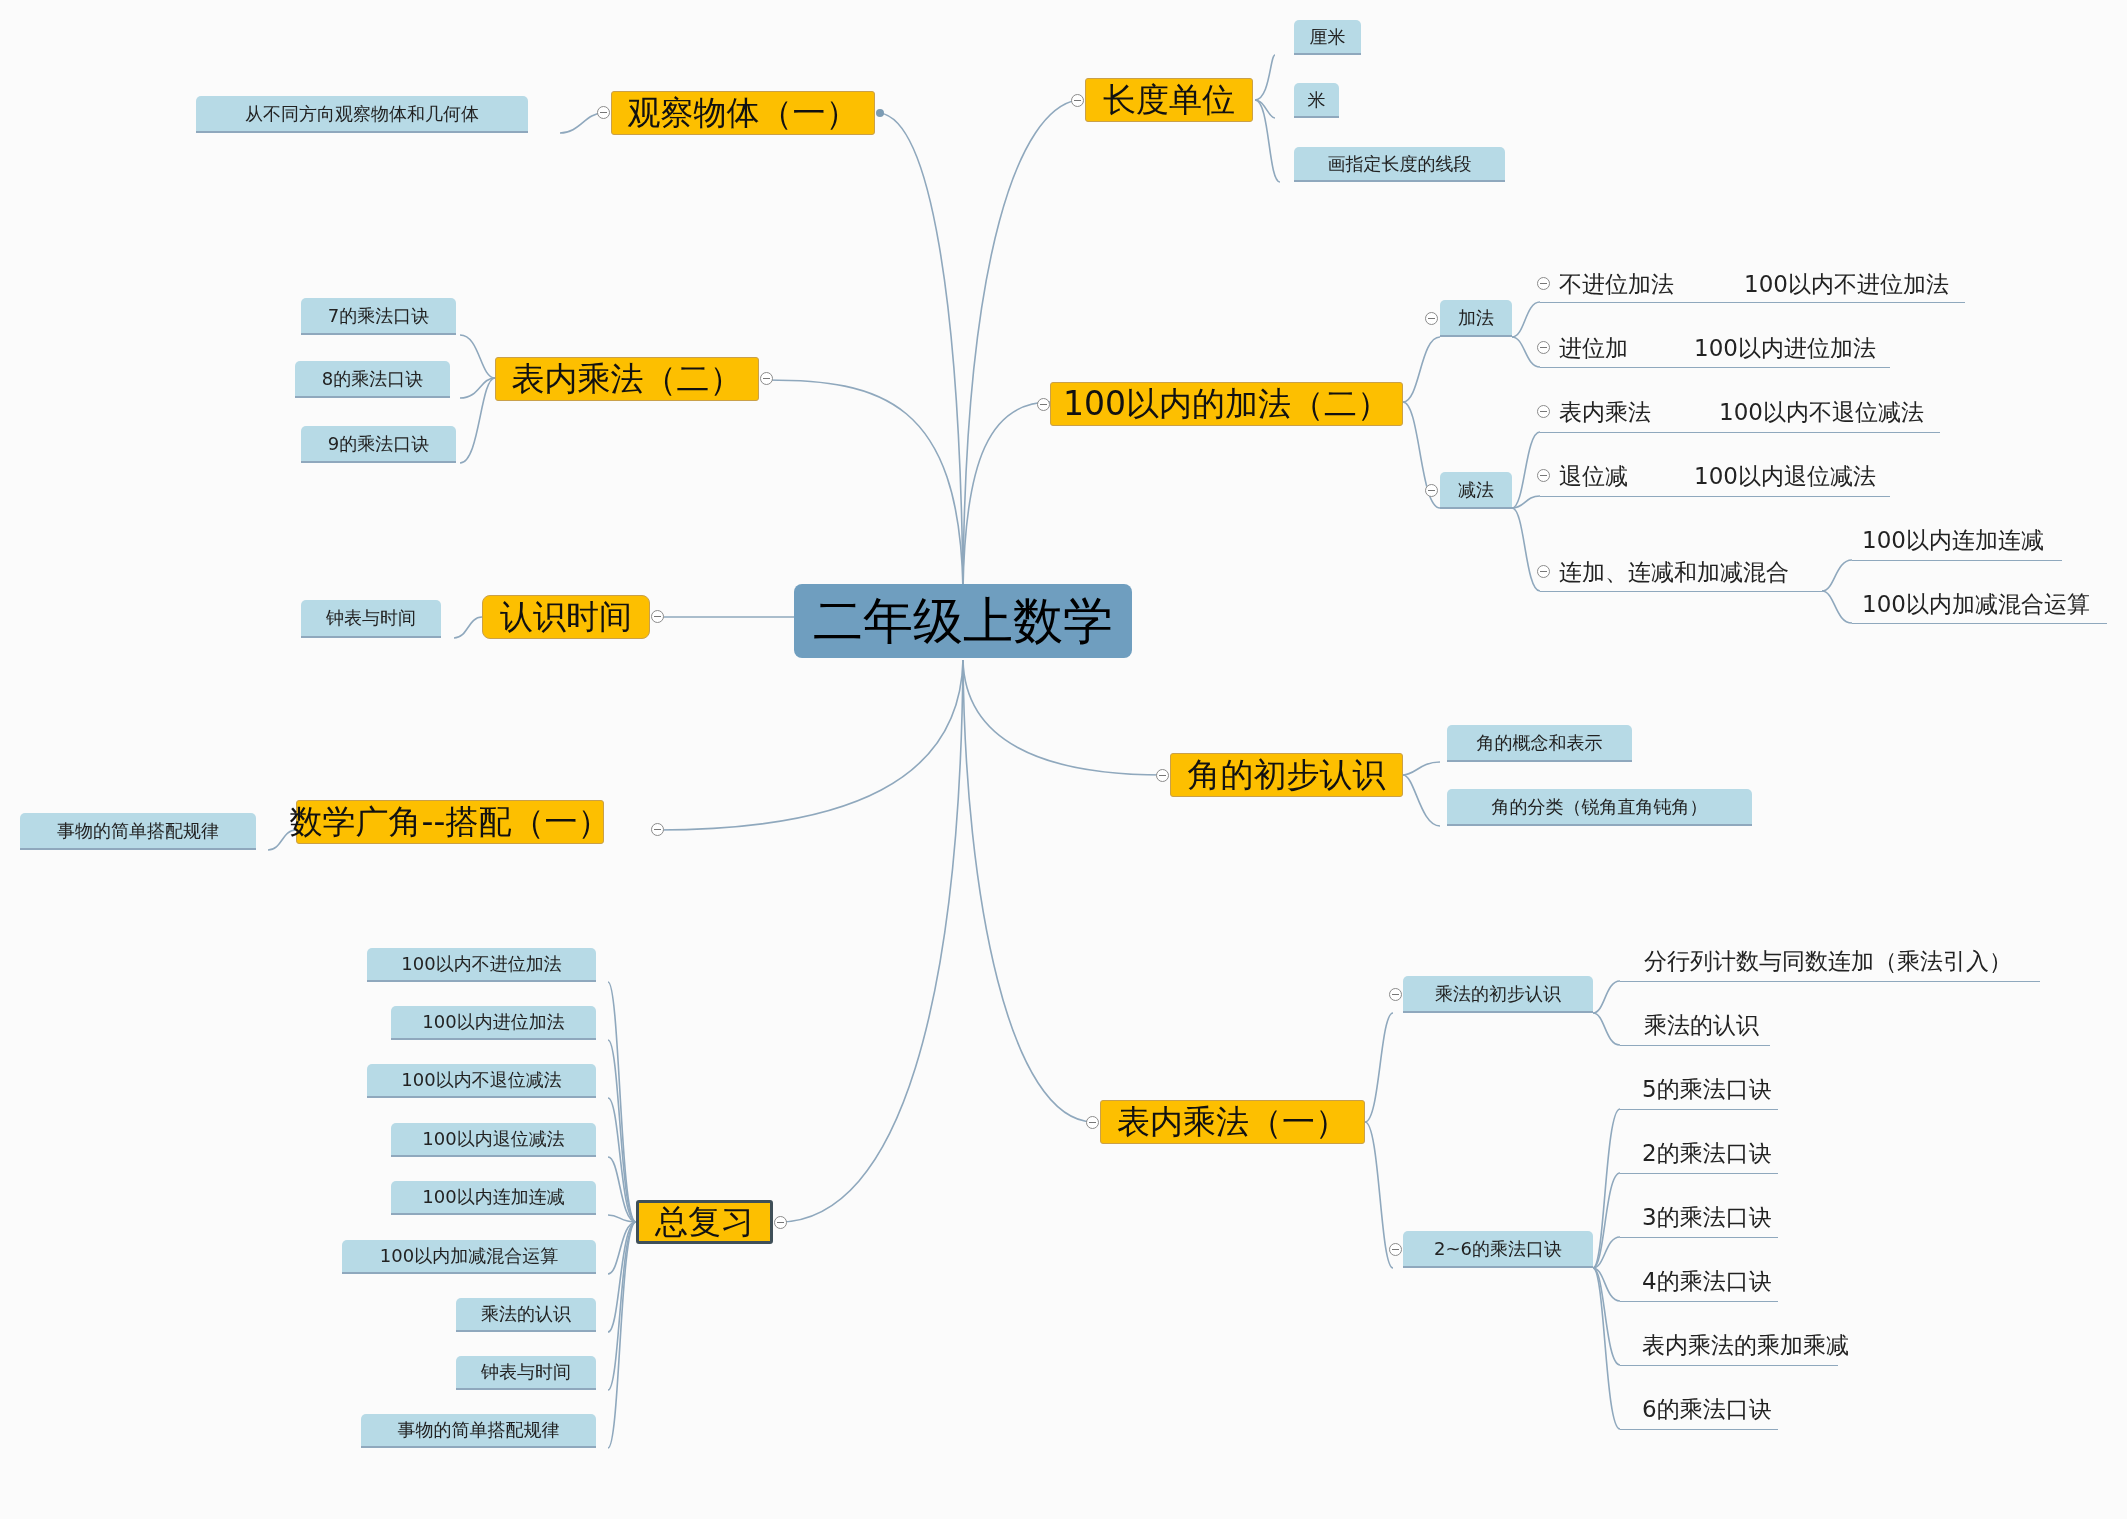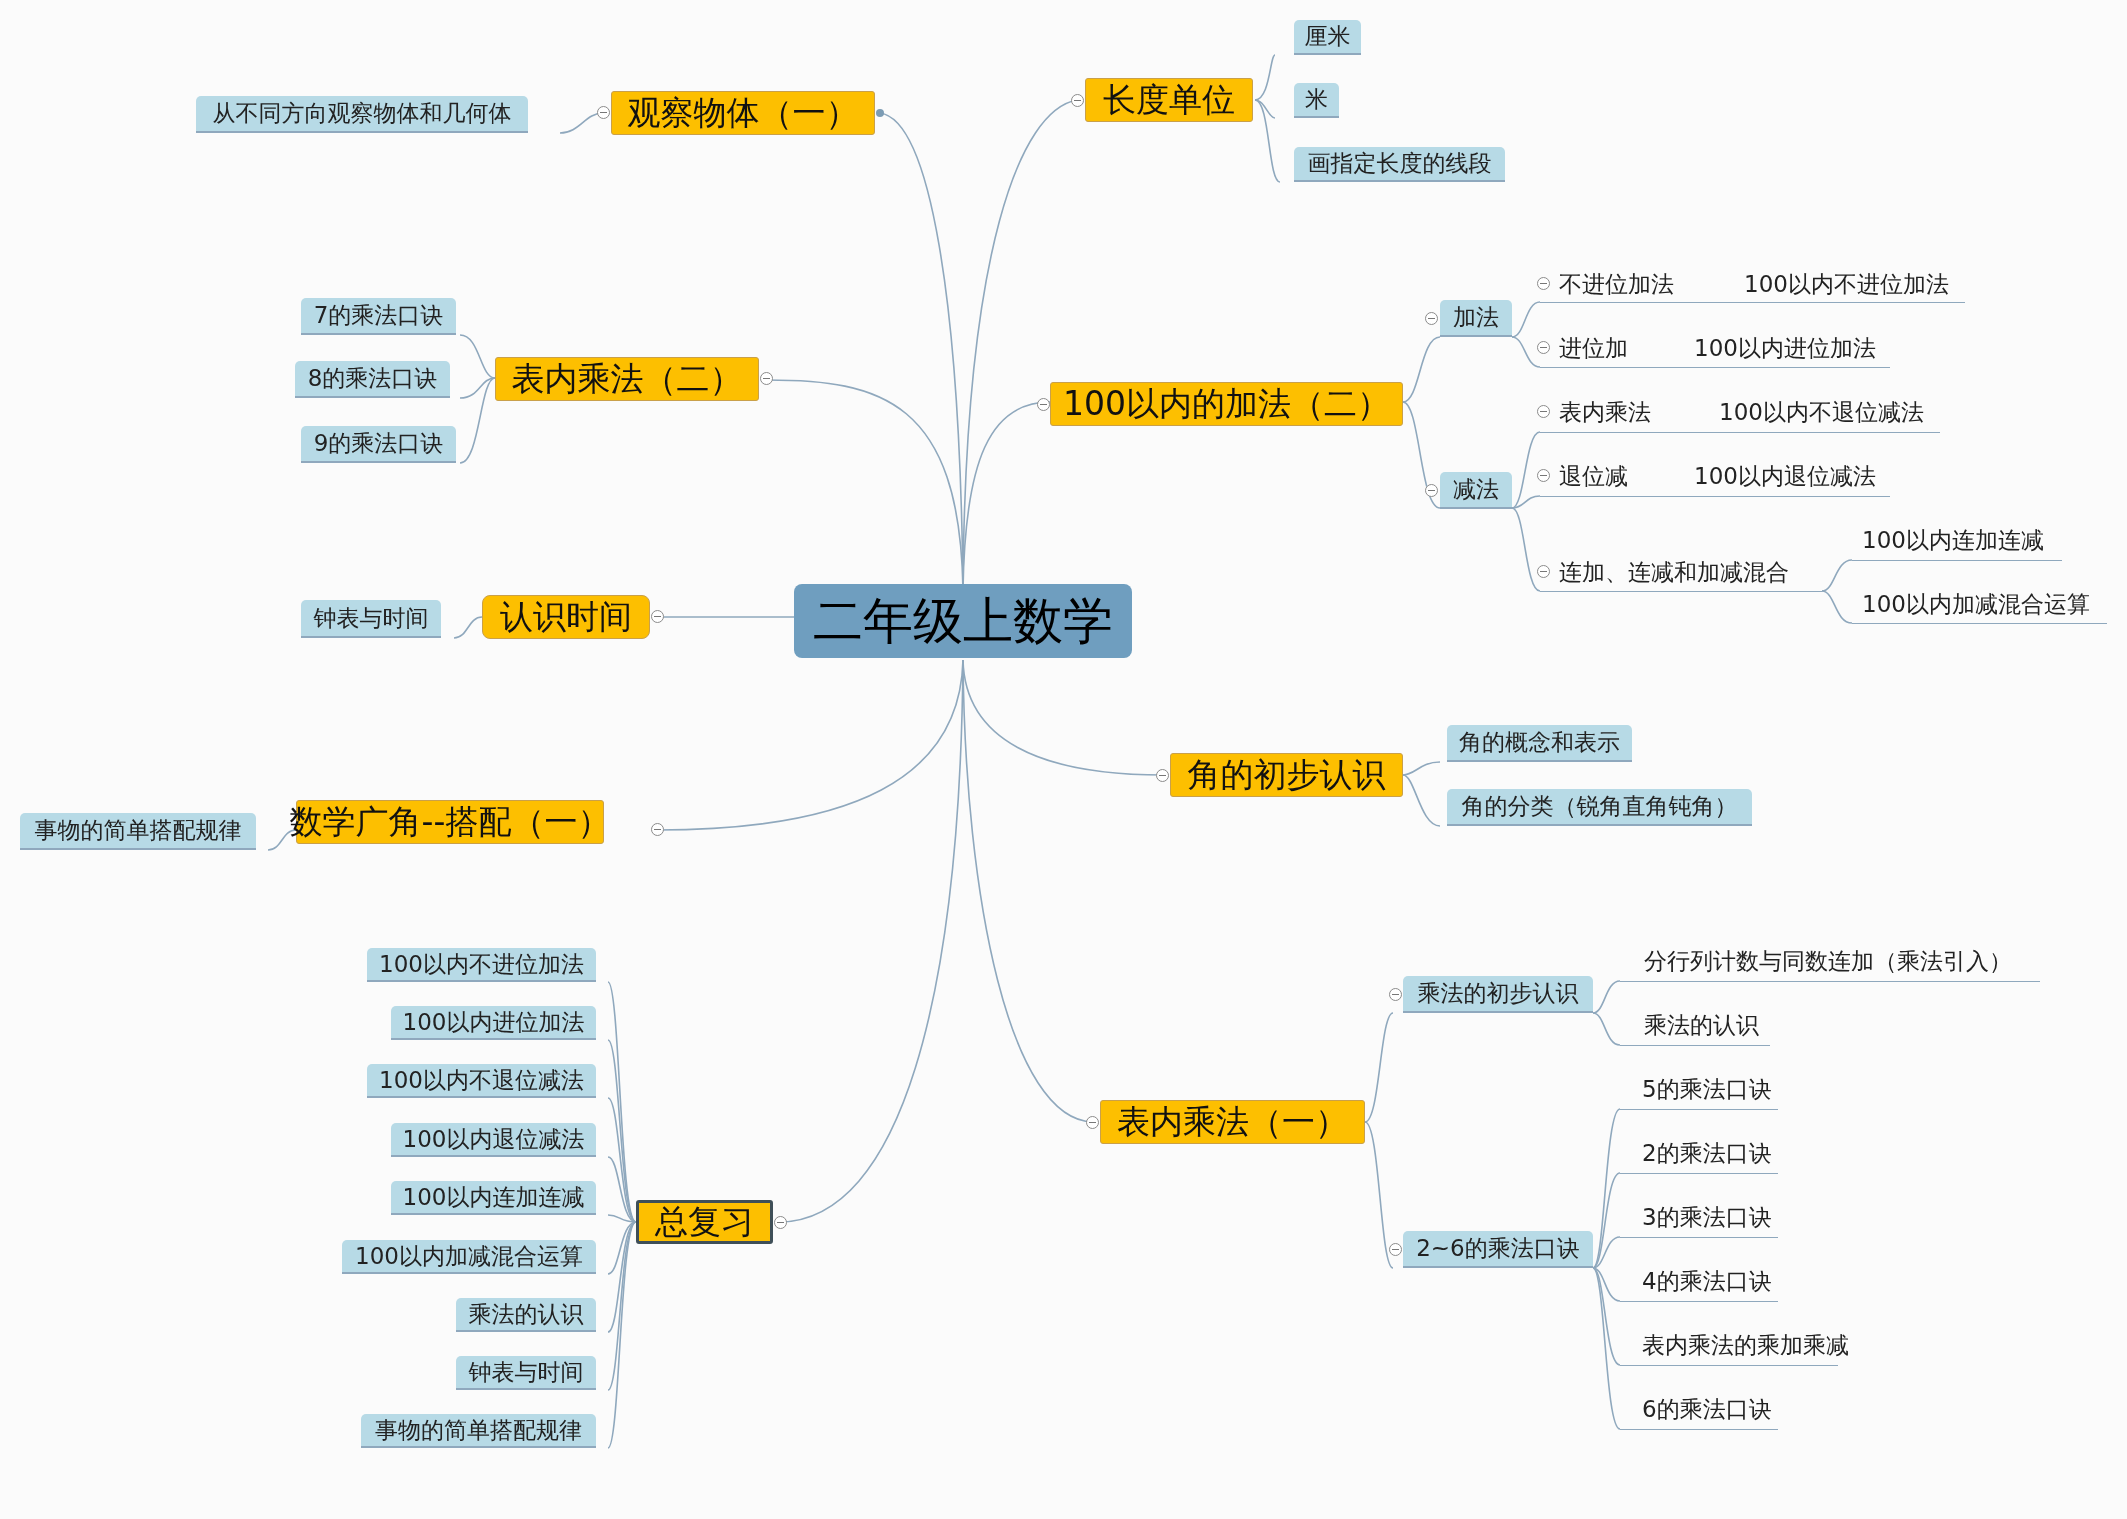--- a/index.html
+++ b/index.html
@@ -3,21 +3,21 @@
 <meta charset="utf-8">
 <style>
   html,body{margin:0;padding:0;background:#fbfbfb;}
   body{width:2127px;height:1519px;position:relative;overflow:hidden;font-family:"DejaVu Sans","Liberation Sans",sans-serif;color:#1a1a1a;}
   #links{position:absolute;left:0;top:0;width:2127px;height:1519px;}
   #links path{fill:none;stroke:#8fa8bd;stroke-width:1.6;}
   .node{position:absolute;box-sizing:border-box;white-space:nowrap;display:flex;align-items:center;justify-content:center;}
   .root{background:#6f9ebf;color:#000000;border-radius:8px;font-size:50px;}
   .main{background:#fdbf00;border:1.5px solid #c9a04a;border-radius:3px;font-size:33px;color:#111;}
   .main.bold{border:3px solid #3f4f58;}
-  .sub{background:#b7dae6;border-radius:5px;font-size:23px;color:#222;border-bottom:2px solid #8fa8bd;border-radius:5px 5px 0 0;}
+  .sub{background:#b7dae6;border-radius:5px;font-size:18px;color:#222;border-bottom:2px solid #8fa8bd;border-radius:5px 5px 0 0;}
   .leaf{font-size:23px;color:#222;justify-content:flex-start;padding-left:4px;}
   .uline{position:absolute;height:0;border-top:1.6px solid #8fa8bd;}
   .toggle{position:absolute;width:13px;height:13px;border:1.5px solid #8b8b8b;border-radius:50%;background:#fff;box-sizing:border-box;}
   .toggle::after{content:"";position:absolute;left:2px;right:2px;top:4.5px;border-top:1.5px solid #777;}
   .dot{position:absolute;width:8px;height:8px;border-radius:50%;background:#7c9cb4;}
 </style>
 </head>
 <body>
 
 <svg id="links" xmlns="http://www.w3.org/2000/svg">

